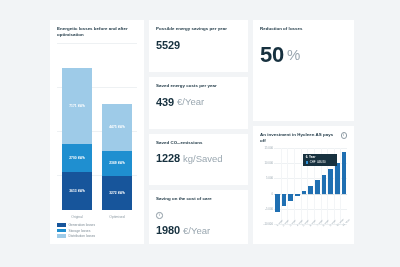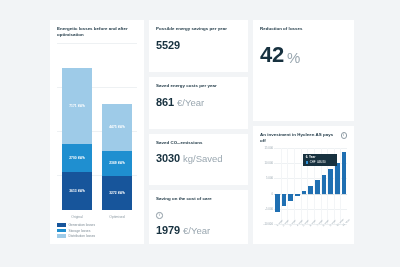--- a/index.html
+++ b/index.html
@@ -61,21 +61,21 @@
     line-height: 4px;
     text-align: center;
     font-weight: bold;
     display: inline-block;
   }
 
   
   .kpi {
     margin-top: 7px;
     display: flex;
-    align-items: flex-end;
+    align-items: center;
     gap: 3px;
   }
   .kpi-value {
     font-size: 11px;
     font-weight: bold;
     color: #17313f;
     letter-spacing: -0.01em;
   }
   .kpi-unit {
     font-size: 9.5px;
@@ -292,51 +292,51 @@
     <div class="card" style="height:53px;">
       <div class="card-title">Possible energy savings per year</div>
       <div class="kpi">
         <span class="kpi-value">5529</span>
       </div>
     </div>
 
     <div class="card" style="height:53px;">
       <div class="card-title">Saved energy costs per year</div>
       <div class="kpi">
-        <span class="kpi-value">861</span>
+        <span class="kpi-value">439</span>
         <span class="kpi-unit">€/Year</span>
       </div>
     </div>
 
     <div class="card" style="height:53px;">
       <div class="card-title">Saved CO₂-emissions</div>
       <div class="kpi">
-        <span class="kpi-value">3030</span>
+        <span class="kpi-value">1228</span>
         <span class="kpi-unit">kg/Saved</span>
       </div>
     </div>
 
     <div class="card" style="height:55px;">
       <div class="title-row">
         <span class="card-title">Saving on the cost of care</span>
       </div>
       <span class="info-icon">i</span>
       <div class="kpi" style="margin-top:4px;">
-        <span class="kpi-value">1979</span>
+        <span class="kpi-value">1980</span>
         <span class="kpi-unit">€/Year</span>
       </div>
     </div>
   </div>
 
   <div class="col col-right">
 
     <div class="card" style="height:101px;">
       <div class="card-title">Reduction of losses</div>
       <div class="kpi kpi-huge" style="margin-top:12px;">
-        <span class="kpi-value">42</span>
+        <span class="kpi-value">50</span>
         <span class="kpi-unit">%</span>
       </div>
     </div>
 
     <div class="card invest-card" style="height:118px;">
       <div class="title-row">
         <span class="card-title">An investment in Hycleen AS pays off</span>
         <span class="info-icon">i</span>
       </div>
 

